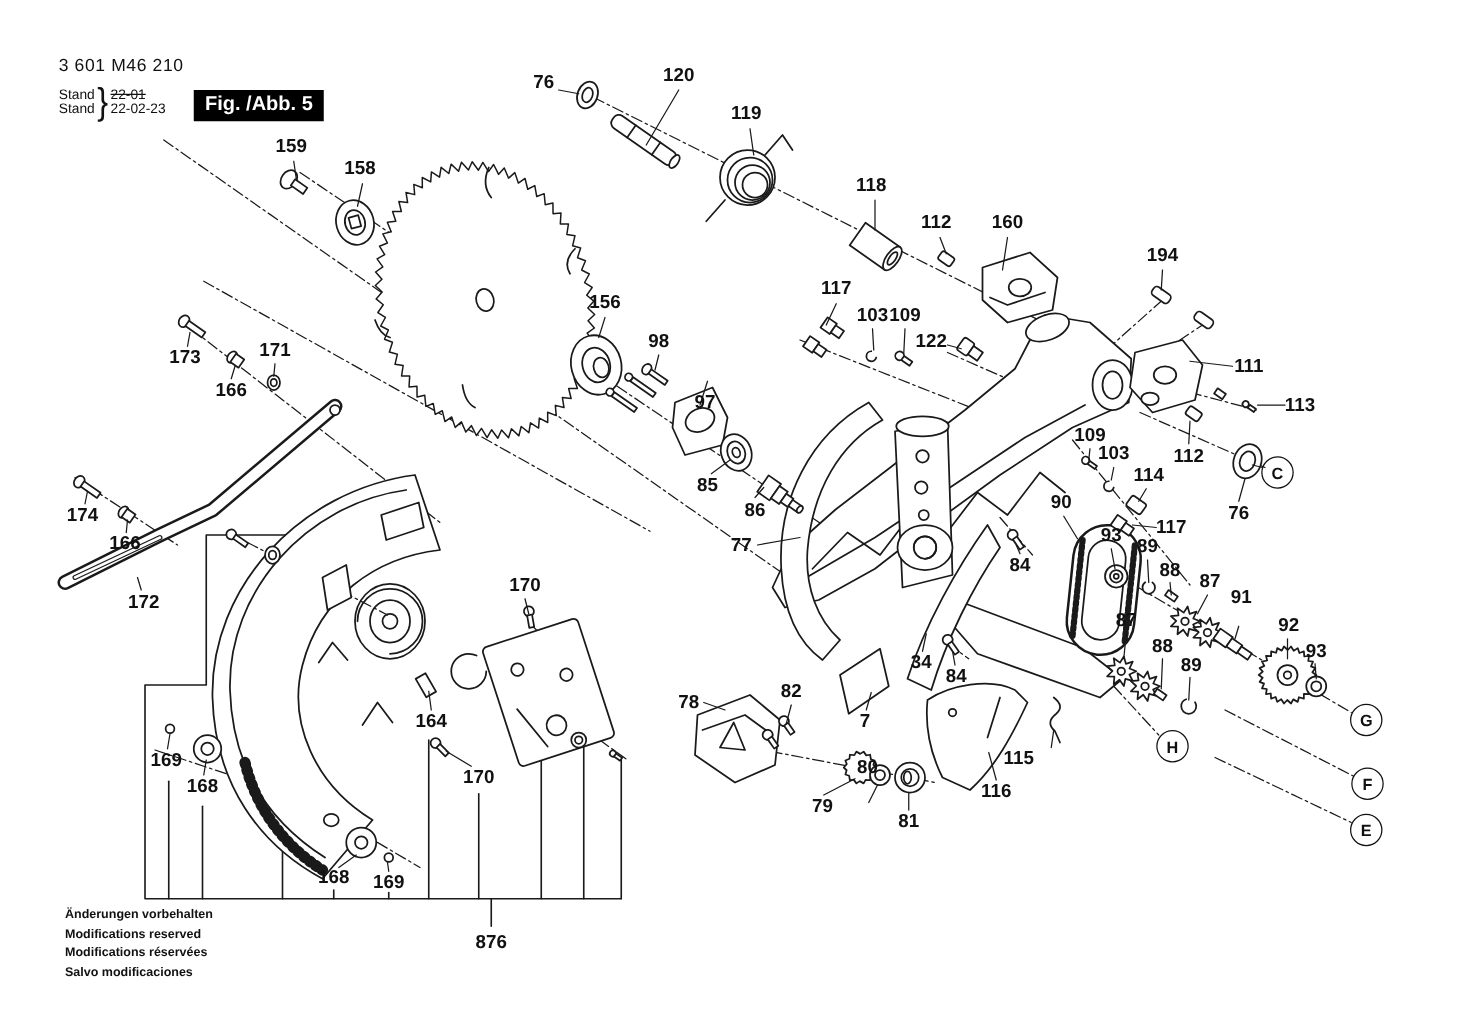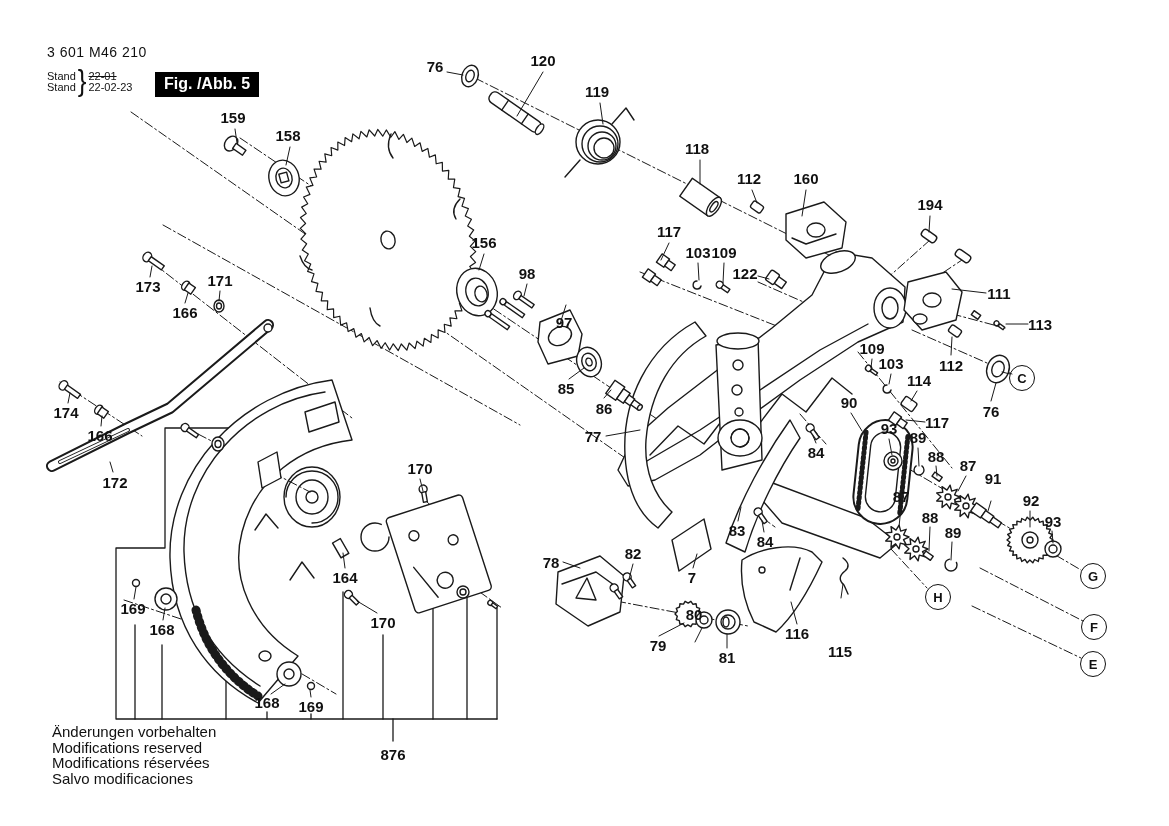--- a/index.html
+++ b/index.html
@@ -8,21 +8,21 @@
   svg{position:absolute;left:0;top:0;}
   .hdr{position:absolute;left:47px;top:44px;}
   .pn{font-size:14px;letter-spacing:.5px;}
   .standrow{display:flex;align-items:center;margin-top:6px;}
   .silbl{font-size:11px;line-height:11px;}
   .brace{font-size:26px;font-weight:400;margin:0 2px 0 2px;transform:scaleY(1.15);}
   .dates{font-size:11px;line-height:11px;}
   .strike{text-decoration:line-through;}
   .figbox{position:absolute;left:155px;top:72px;background:#000;color:#fff;
           font-size:16px;font-weight:700;padding:3px 9px 4px 9px;}
-  .ftr{position:absolute;left:52px;top:724px;font-size:15px;line-height:15.5px;}
+  .ftr{position:absolute;left:52px;top:724px;font-size:10px;line-height:15.5px;font-weight:bold;}
   .plabel{position:absolute;transform:translate(-50%,-50%);font-size:15px;font-weight:700;
           white-space:nowrap;}
   .refcircle{position:absolute;width:24px;height:24px;border:1.6px solid #111;border-radius:50%;
           transform:translate(-50%,-50%);font-size:13px;font-weight:700;display:flex;
           align-items:center;justify-content:center;}
 </style>
 </head>
 <body>
 
 <div id="stage">
@@ -506,30 +506,30 @@
       <span class="plabel" style="left: 918px; top: 437px;">89</span>
       <span class="plabel" style="left: 936px; top: 456px;">88</span>
       <span class="plabel" style="left: 968px; top: 465px;">87</span>
       <span class="plabel" style="left: 993px; top: 478px;">91</span>
       <span class="plabel" style="left: 1031px; top: 500px;">92</span>
       <span class="plabel" style="left: 1053px; top: 521px;">93</span>
       <span class="plabel" style="left: 901px; top: 496px;">87</span>
       <span class="plabel" style="left: 930px; top: 517px;">88</span>
       <span class="plabel" style="left: 953px; top: 532px;">89</span>
       <span class="plabel" style="left: 816px; top: 452px;">84</span>
-      <span class="plabel" style="left: 737px; top: 530px;">83</span>
+      <span class="plabel" style="left: 737px; top: 530px;">34</span>
       <span class="plabel" style="left: 765px; top: 541px;">84</span>
       <span class="plabel" style="left: 551px; top: 562px;">78</span>
       <span class="plabel" style="left: 633px; top: 553px;">82</span>
       <span class="plabel" style="left: 692px; top: 577px;">7</span>
       <span class="plabel" style="left: 658px; top: 645px;">79</span>
       <span class="plabel" style="left: 694px; top: 614px;">80</span>
       <span class="plabel" style="left: 727px; top: 657px;">81</span>
       <span class="plabel" style="left: 797px; top: 633px;">116</span>
-      <span class="plabel" style="left: 840px; top: 607px; margin-top: 44px;">115</span>
+      <span class="plabel" style="left: 815px; top: 607px;">115</span>
       <span class="plabel" style="left: 66px; top: 412px;">174</span>
       <span class="plabel" style="left: 100px; top: 435px;">166</span>
       <span class="plabel" style="left: 115px; top: 482px;">172</span>
       <span class="plabel" style="left: 420px; top: 468px;">170</span>
       <span class="plabel" style="left: 345px; top: 577px;">164</span>
       <span class="plabel" style="left: 383px; top: 622px;">170</span>
       <span class="plabel" style="left: 133px; top: 608px;">169</span>
       <span class="plabel" style="left: 162px; top: 629px;">168</span>
       <span class="plabel" style="left: 267px; top: 702px;">168</span>
       <span class="plabel" style="left: 311px; top: 706px;">169</span>

